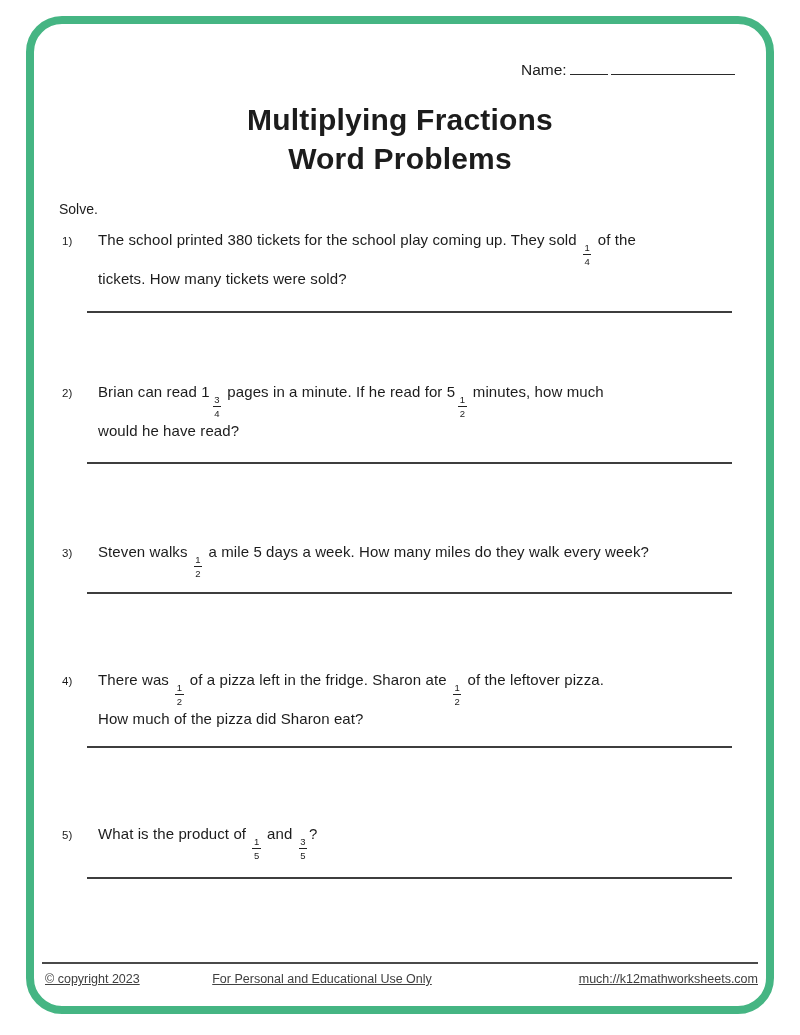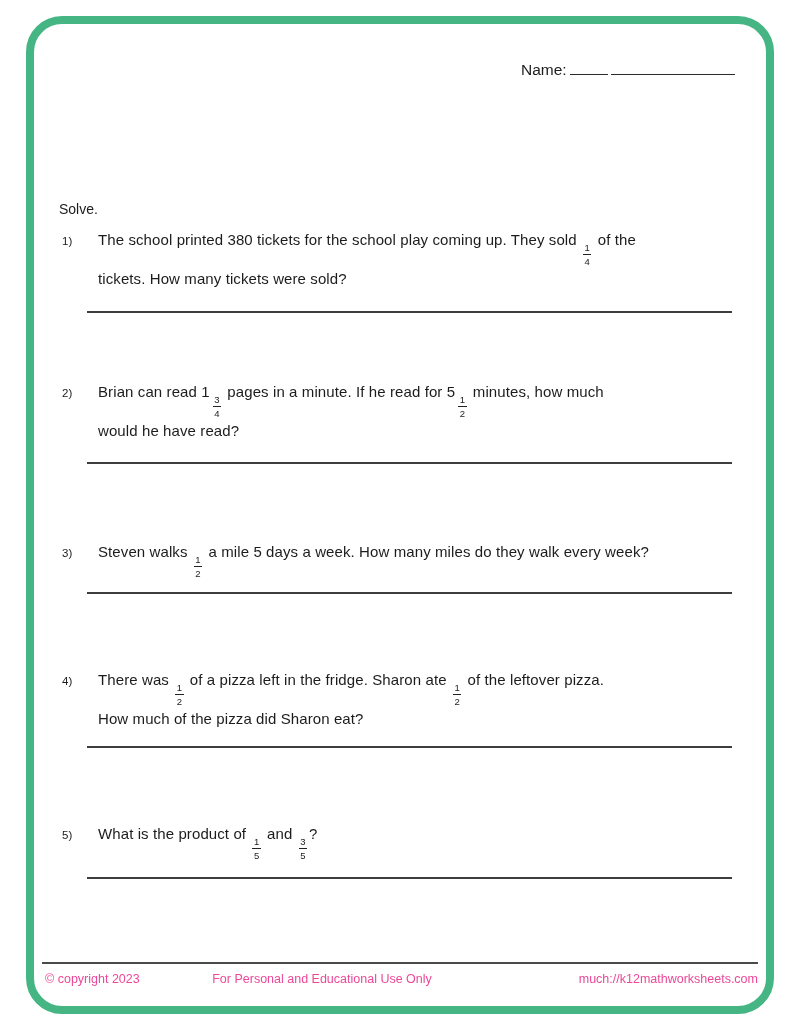--- a/index.html
+++ b/index.html
@@ -107,37 +107,40 @@
     top: 962px;
     left: 42px;
     width: 716px;
     height: 0;
     border-top: 2px solid #4a4a4a;
   }
   .footer-text {
     position: absolute;
     top: 972px;
     font-size: 12.5px;
-    color: #ec4899;
+    color: #404040;
     white-space: nowrap;
+    text-decoration: underline;
   }
   .footer-copyright { left: 45px; }
   .footer-center { left: 0; width: 644px; text-align: center; }
   .footer-url { right: 42px; }
 </style>
 </head>
 <body>
 
 <div class="border-frame"></div>
 
 <div class="name-row">
   <span>Name:</span><span class="name-underline seg1"></span><span class="name-underline seg2"></span>
 </div>
 
 <div class="title-block">
+  <div>Multiplying Fractions</div>
+  <div>Word Problems</div>
 </div>
 
 <div class="solve-label">Solve.</div>
 
 <div>
     <div class="problem p1">
       <span class="pnum">1)</span>
       <div class="ptext">The school printed 380 tickets for the school play coming up. They sold <span class="frac">
           <span class="fnum">1</span>
           <span class="fden">4</span>

